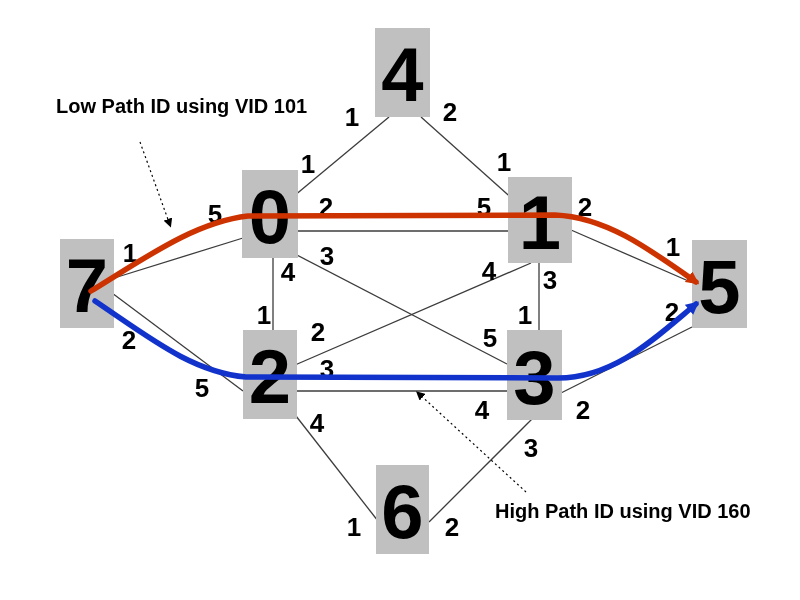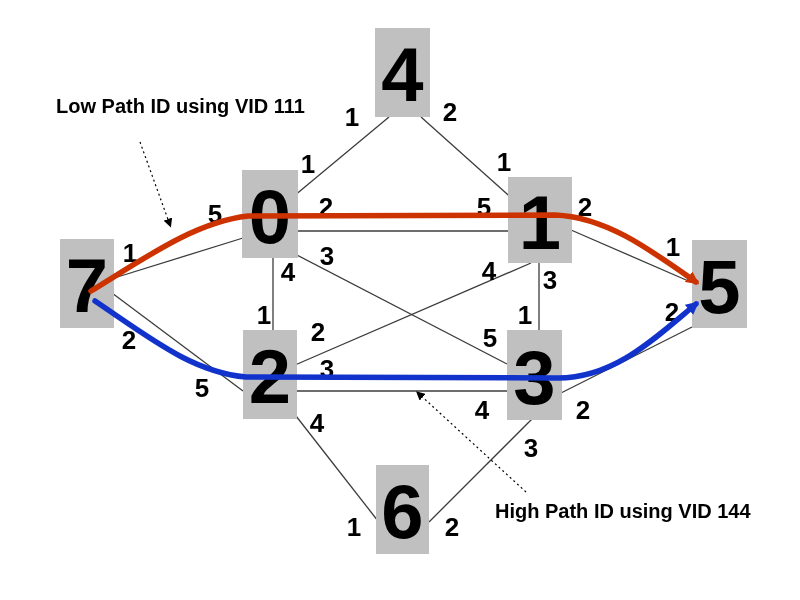--- a/index.html
+++ b/index.html
@@ -124,15 +124,15 @@
         <rect x="376" y="465" width="53" height="89" fill="#c0c0c0"></rect>
         <text x="402.5" y="511.5" text-anchor="middle" dominant-baseline="central" class="node-label">6</text>
       </g>
       <g>
         <rect x="60" y="239" width="54" height="89" fill="#c0c0c0"></rect>
         <text x="87" y="285.5" text-anchor="middle" dominant-baseline="central" class="node-label">7</text>
       </g>
       <path d="M 91 291 C 145 258, 195 222, 248 216 L 555 215 C 605 217, 648 248, 696 282" fill="none" stroke="#cc3300" stroke-width="5.5" stroke-linecap="round" marker-end="url(#m-low)"></path>
       <path d="M 95 301 C 150 338, 192 372, 246 377 L 558 378 C 614 378, 654 339, 696 304" fill="none" stroke="#1133cc" stroke-width="5.5" stroke-linecap="round" marker-end="url(#m-high)"></path>
     </svg>
-  <div class="callout-text" id="callout-low" style="left: 56px; top: 95px;">Low Path ID using VID 111</div>
-  <div class="callout-text" id="callout-high" style="left: 495px; top: 500px;">High Path ID using VID 144</div>
+  <div class="callout-text" id="callout-low" style="left: 56px; top: 95px;">Low Path ID using VID 101</div>
+  <div class="callout-text" id="callout-high" style="left: 495px; top: 500px;">High Path ID using VID 160</div>
 </div>
 
 </body></html>

